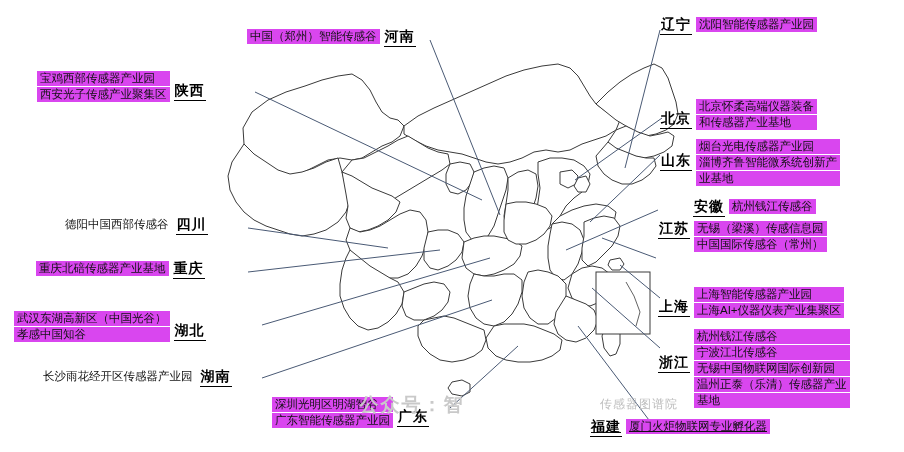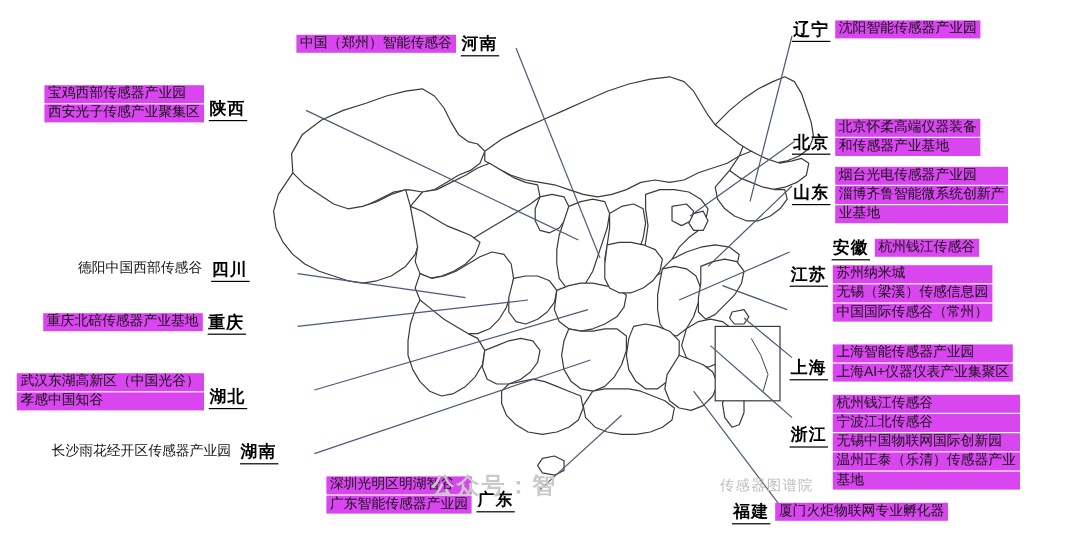--- a/index.html
+++ b/index.html
@@ -279,21 +279,20 @@
   <div class="anno right" style="left:693px; top:198px;">
     <div class="prov">安徽</div>
     <div class="items">
       <div class="item">杭州钱江传感谷</div>
     </div>
   </div>
 
   <div class="anno right" style="left:658px; top:220px;">
     <div class="prov" style="">江苏</div>
     <div class="items">
-      <div class="item">苏州纳米城</div>
       <div class="item">无锡（梁溪）传感信息园</div>
       <div class="item">中国国际传感谷（常州）</div>
     </div>
   </div>
 
   <div class="anno right" style="left:658px; top:286px;">
     <div class="prov" style="margin-top:12px;">上海</div>
     <div class="items">
       <div class="item">上海智能传感器产业园</div>
       <div class="item">上海AI+仪器仪表产业集聚区</div>
@@ -304,21 +303,21 @@
     <div class="prov" style="margin-top:26px;">浙江</div>
     <div class="items">
       <div class="item">杭州钱江传感谷</div>
       <div class="item">宁波江北传感谷</div>
       <div class="item">无锡中国物联网国际创新园</div>
       <div class="item">温州正泰（乐清）传感器产业</div>
       <div class="item">基地</div>
     </div>
   </div>
 
-  <div class="anno right" style="left:610px; top:418px;">
+  <div class="anno right" style="left:590px; top:418px;text-decoration:underline;">
     <div class="prov">福建</div>
     <div class="items">
       <div class="item">厦门火炬物联网专业孵化器</div>
     </div>
   </div>
 
   <div id="watermark">公众号：智</div>
   <div id="watermark-2" style="left:600px; top:396px;">传感器图谱院</div>
 
 </div>

